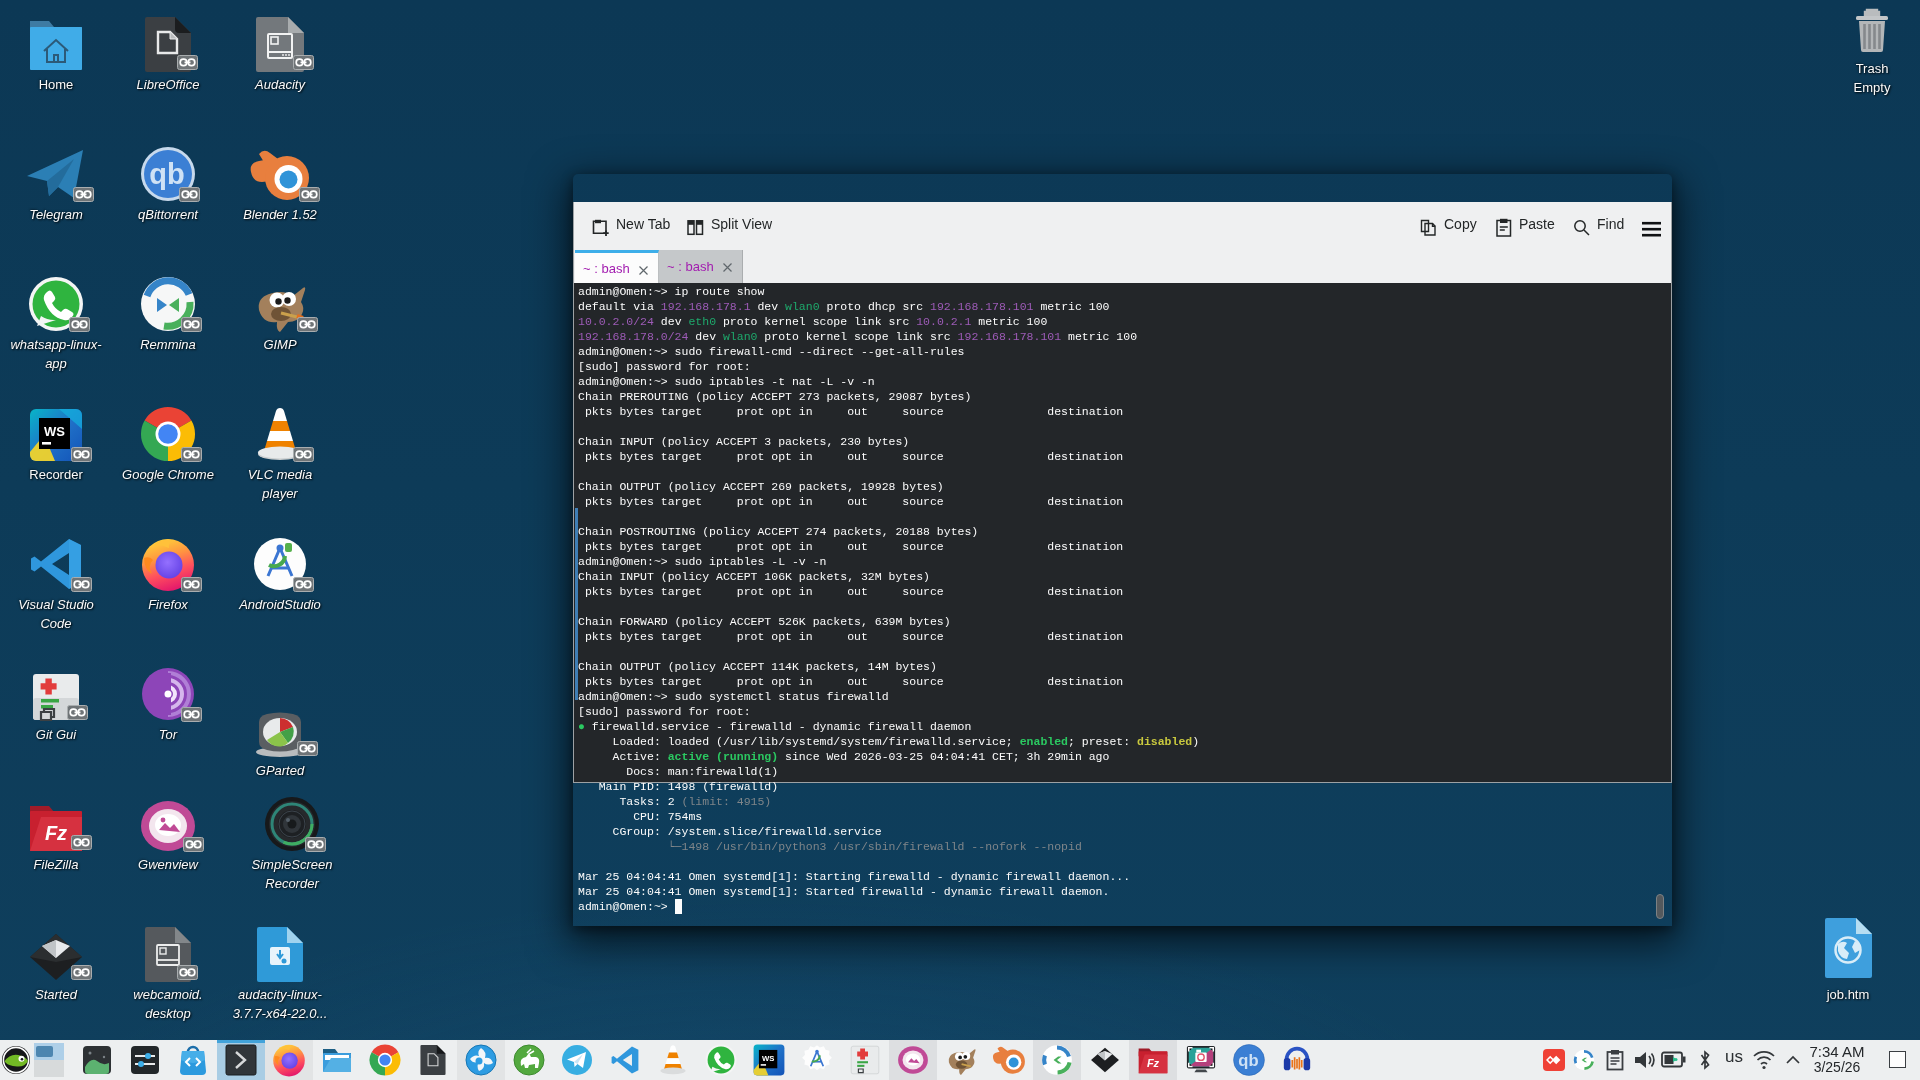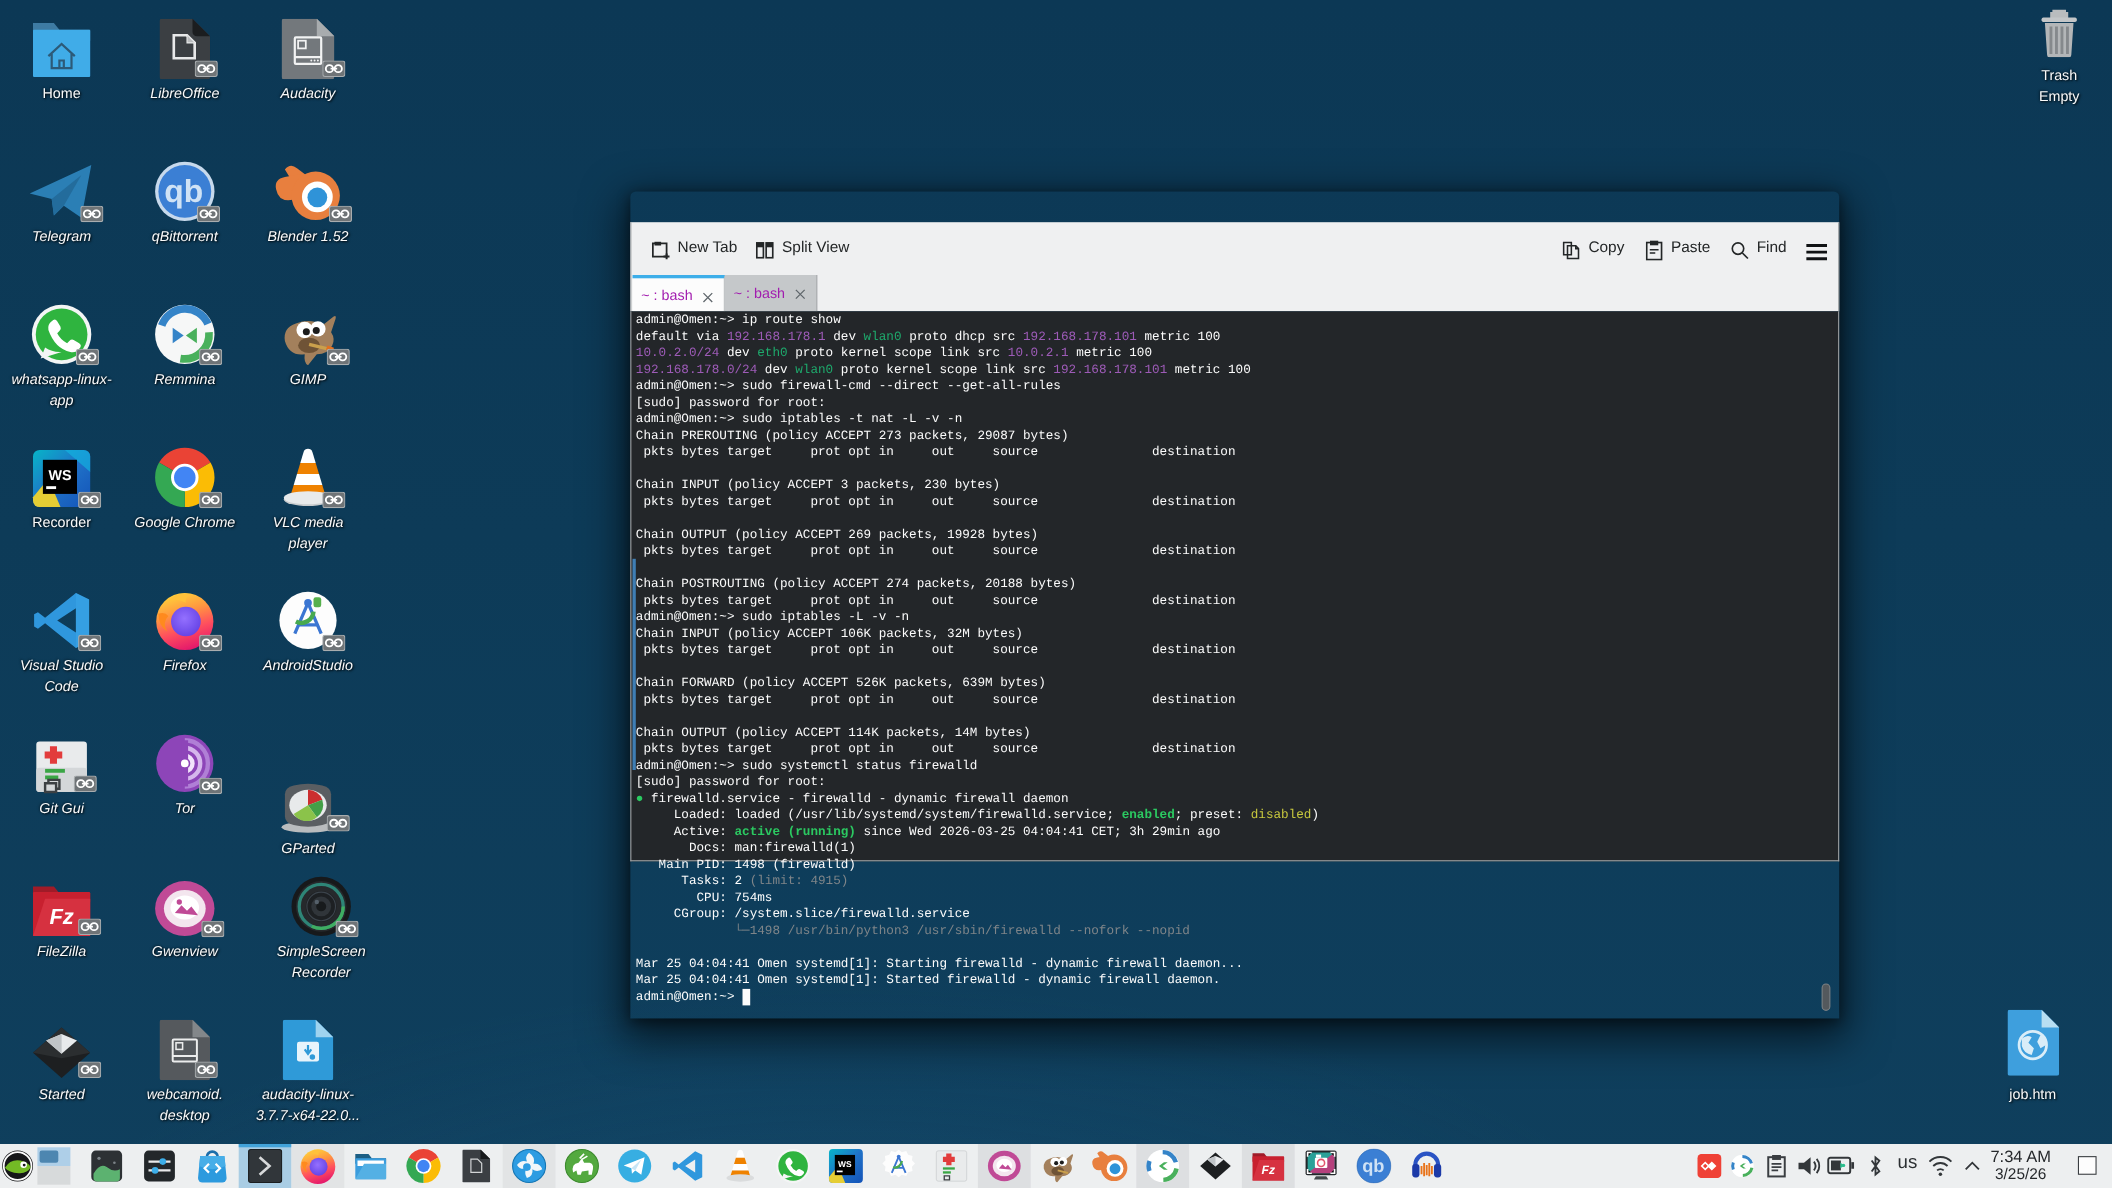--- a/index.html
+++ b/index.html
@@ -19,21 +19,21 @@
 #tbar .title{position:absolute;left:0;right:0;top:0;height:28px;line-height:29px;text-align:center;color:#fcfcfc;font-size:13px}
 #toolbar{position:absolute;left:0;top:28px;width:100%;height:48px;background:#eff0f1;border-left:1px solid #9da1a4;border-right:1px solid #9da1a4}
 #tabbar{position:absolute;left:0;top:76px;width:100%;height:33px;background:#eff0f1;border-left:1px solid #9da1a4;border-right:1px solid #9da1a4}
 #termwrap{position:absolute;left:0;top:109px;width:100%;height:500px;background:#232629;border:1px solid #9da1a4;border-top:none}
 #term{font-family:"Liberation Mono",monospace;font-size:11.5px;line-height:15px;color:#fcfcfc;position:absolute;left:4px;top:1px;white-space:pre}
 #term .p{color:#9d5bb7;font-style:normal}
 #term .g{color:#1ea96c;font-style:normal}
 #term .gb{color:#2bc961;font-style:normal;font-weight:bold}
 #term .y{color:#c9c93e}
 #term .gr{color:#7f8589;font-style:normal}
-#term b{font-weight:normal}
+#term b{font-weight:bold}
 .cur{background:#fcfcfc;display:inline-block;width:7px}
 .tbtn{position:absolute;top:0;height:44px;display:flex;align-items:center;color:#232627;font-size:14px}
 .tab{position:absolute;top:0;height:33px;font-size:13px;color:#a21caf;display:flex;align-items:center}
 
 #panel{position:absolute;left:0;top:1040px;width:1920px;height:40px;background:#edeff0}
 .cell{position:absolute;top:0;width:48px;height:40px}
 .ticon{position:absolute;top:0;width:48px;height:40px;display:flex;align-items:center;justify-content:center}
 </style></head>
 <body>
 <div id="icons">

